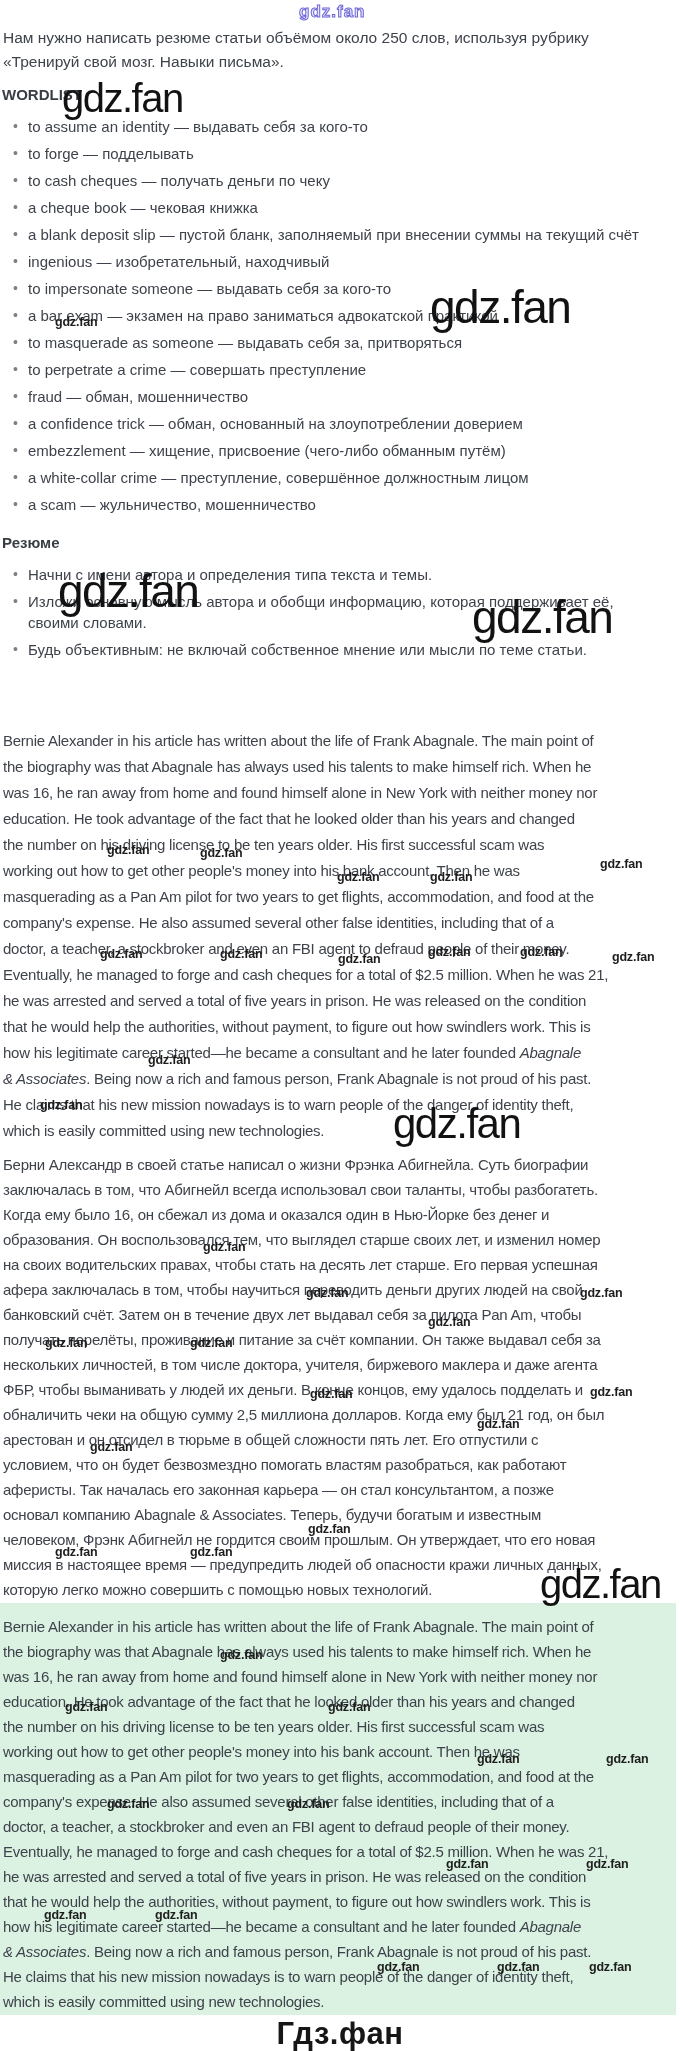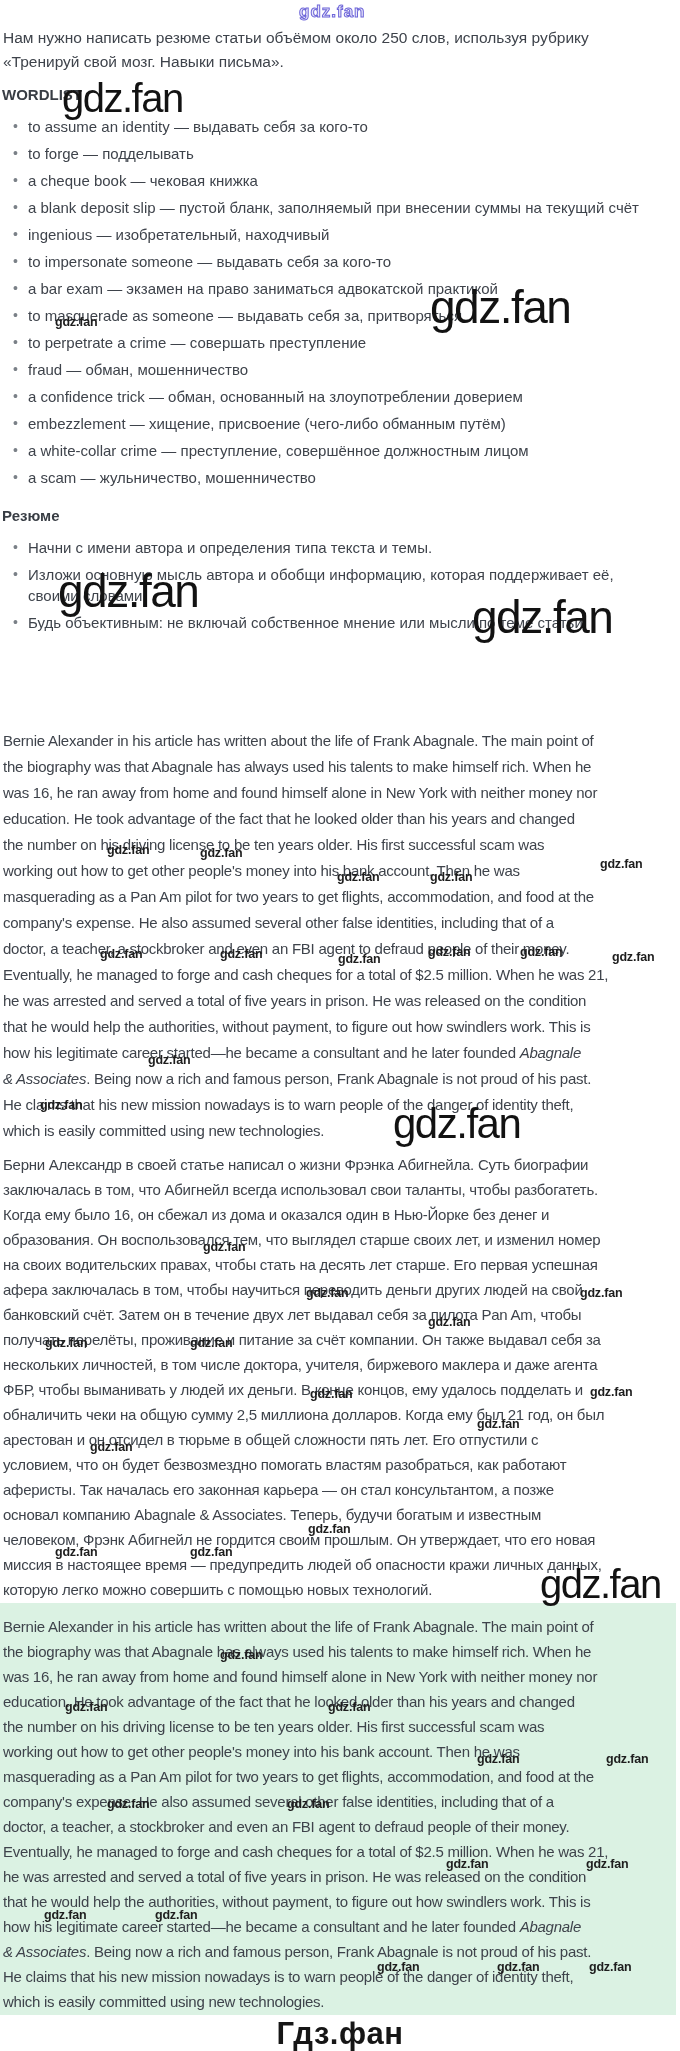--- a/index.html
+++ b/index.html
@@ -90,20 +90,21 @@
       <span class="wm wm-small" style="left: 497px; top: 1960px;">gdz.fan</span>
       <span class="wm wm-small" style="left: 589px; top: 1960px;">gdz.fan</span>
     </div>
 
   <p class="intro">Нам нужно написать резюме статьи объёмом около 250 слов, используя рубрику «Тренируй свой мозг. Навыки письма».</p>
 
   <h2 class="head" id="wordlist-heading">WORDLIST</h2>
   <ul class="blist" id="wordlist">
       <li>to assume an identity — выдавать себя за кого-то</li>
       <li>to forge — подделывать</li>
+      <li>to cash cheques — получать деньги по чеку</li>
       <li>a cheque book — чековая книжка</li>
       <li>a blank deposit slip — пустой бланк, заполняемый при внесении суммы на текущий счёт</li>
       <li>ingenious — изобретательный, находчивый</li>
       <li>to impersonate someone — выдавать себя за кого-то</li>
       <li>a bar exam — экзамен на право заниматься адвокатской практикой</li>
       <li>to masquerade as someone — выдавать себя за, притворяться</li>
       <li>to perpetrate a crime — совершать преступление</li>
       <li>fraud — обман, мошенничество</li>
       <li>a confidence trick — обман, основанный на злоупотреблении доверием</li>
       <li>embezzlement — хищение, присвоение (чего-либо обманным путём)</li>

